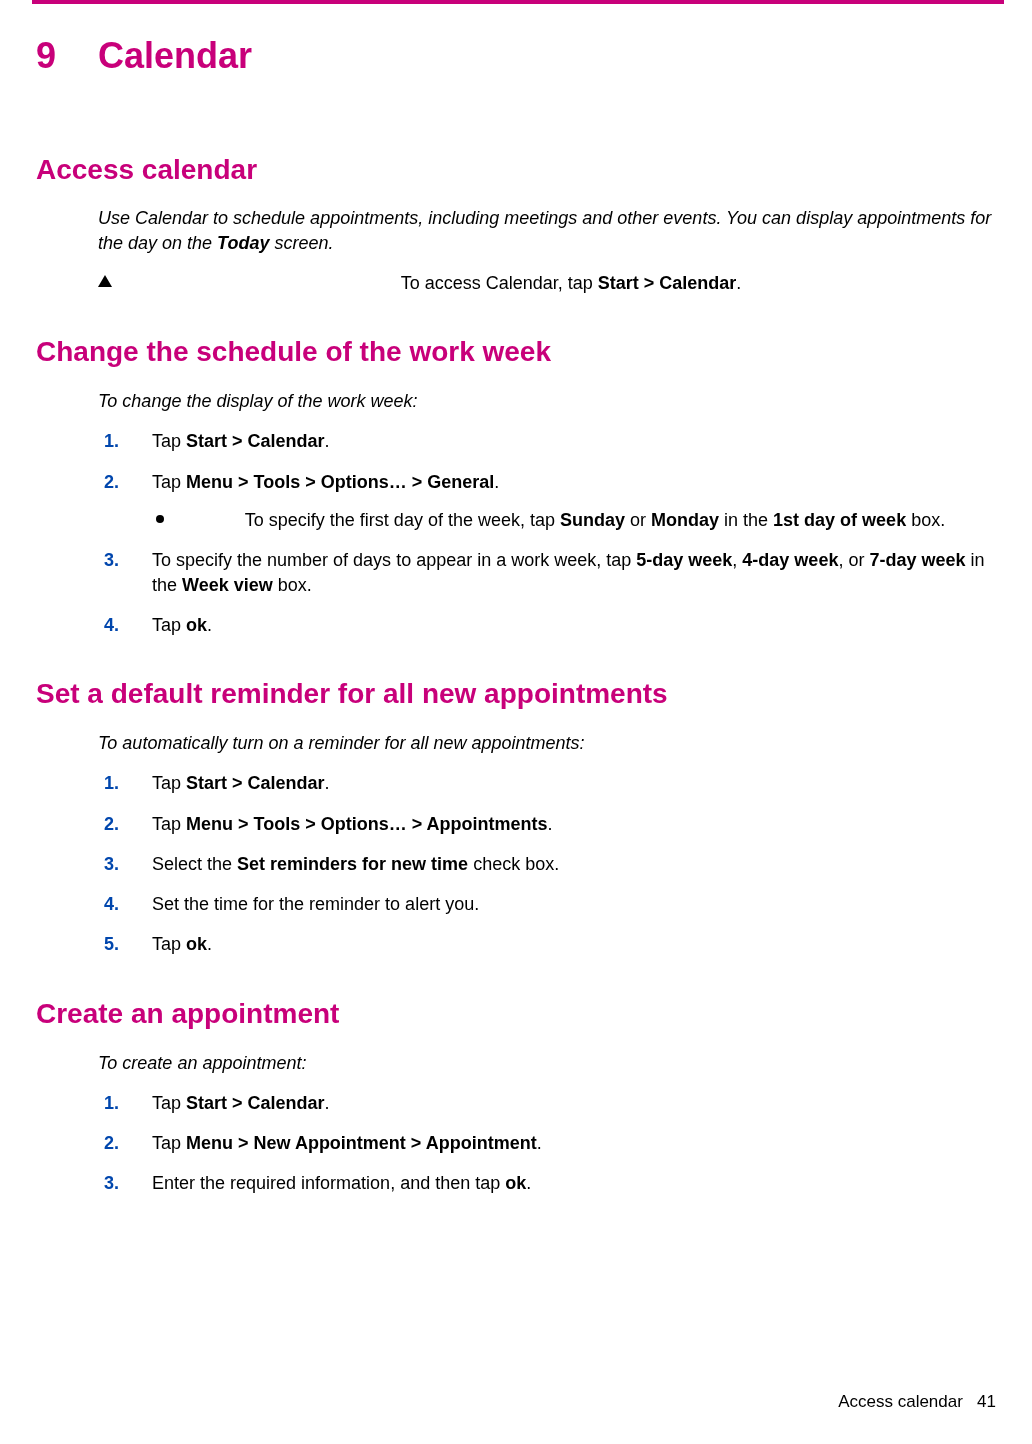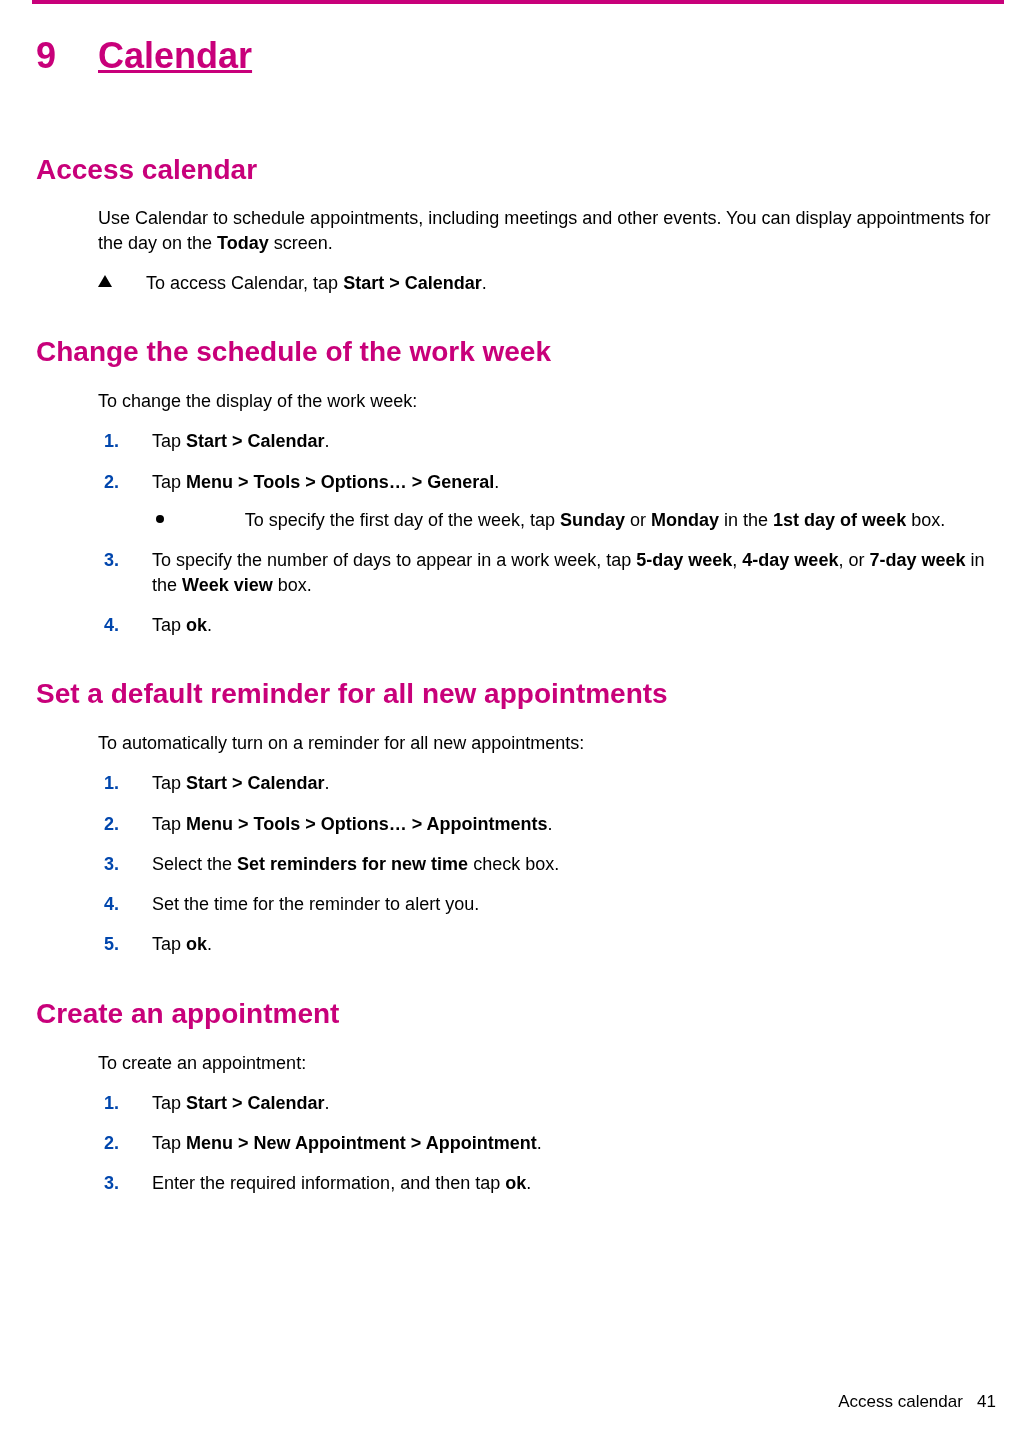--- a/index.html
+++ b/index.html
@@ -24,48 +24,47 @@
     margin:0 28px 0 32px;
   }
   .content{
     padding:28px 36px 0 36px;
   }
   h1.chapter{
     font-size:36px;
     font-weight:bold;
     color:var(--magenta);
     margin:0 0 70px 0;
-    text-decoration:underline;
   }
   h1.chapter .num{
     display:inline-block;
     width:62px;
   }
   h2.section{
     font-size:28px;
     font-weight:bold;
     color:var(--magenta);
     margin:0 0 18px 0;
   }
   .section-block{margin-bottom:38px;}
   .indent{
     margin-left:62px;
   }
-  p{margin:0 0 16px 0;}
+  p{margin:0 0 16px 0;font-style:italic;}
   .tri-list{
     display:flex;
     margin:0 0 16px 0;
   }
   .tri-list .mark{
     width:48px;
     flex:0 0 48px;
     position:relative;
   }
   .tri-list .mark svg{position:absolute;top:4px;left:0;}
-  .tri-list .txt{flex:1;}
+  .tri-list .txt{flex:1;text-align:center;}
   ol.steps{
     list-style:none;
     margin:6px;padding:0;
     counter-reset:step;
   }
   ol.steps>li{
     counter-increment:step;
     position:relative;
     padding-left:48px;
     margin:0 0 16px 0;

